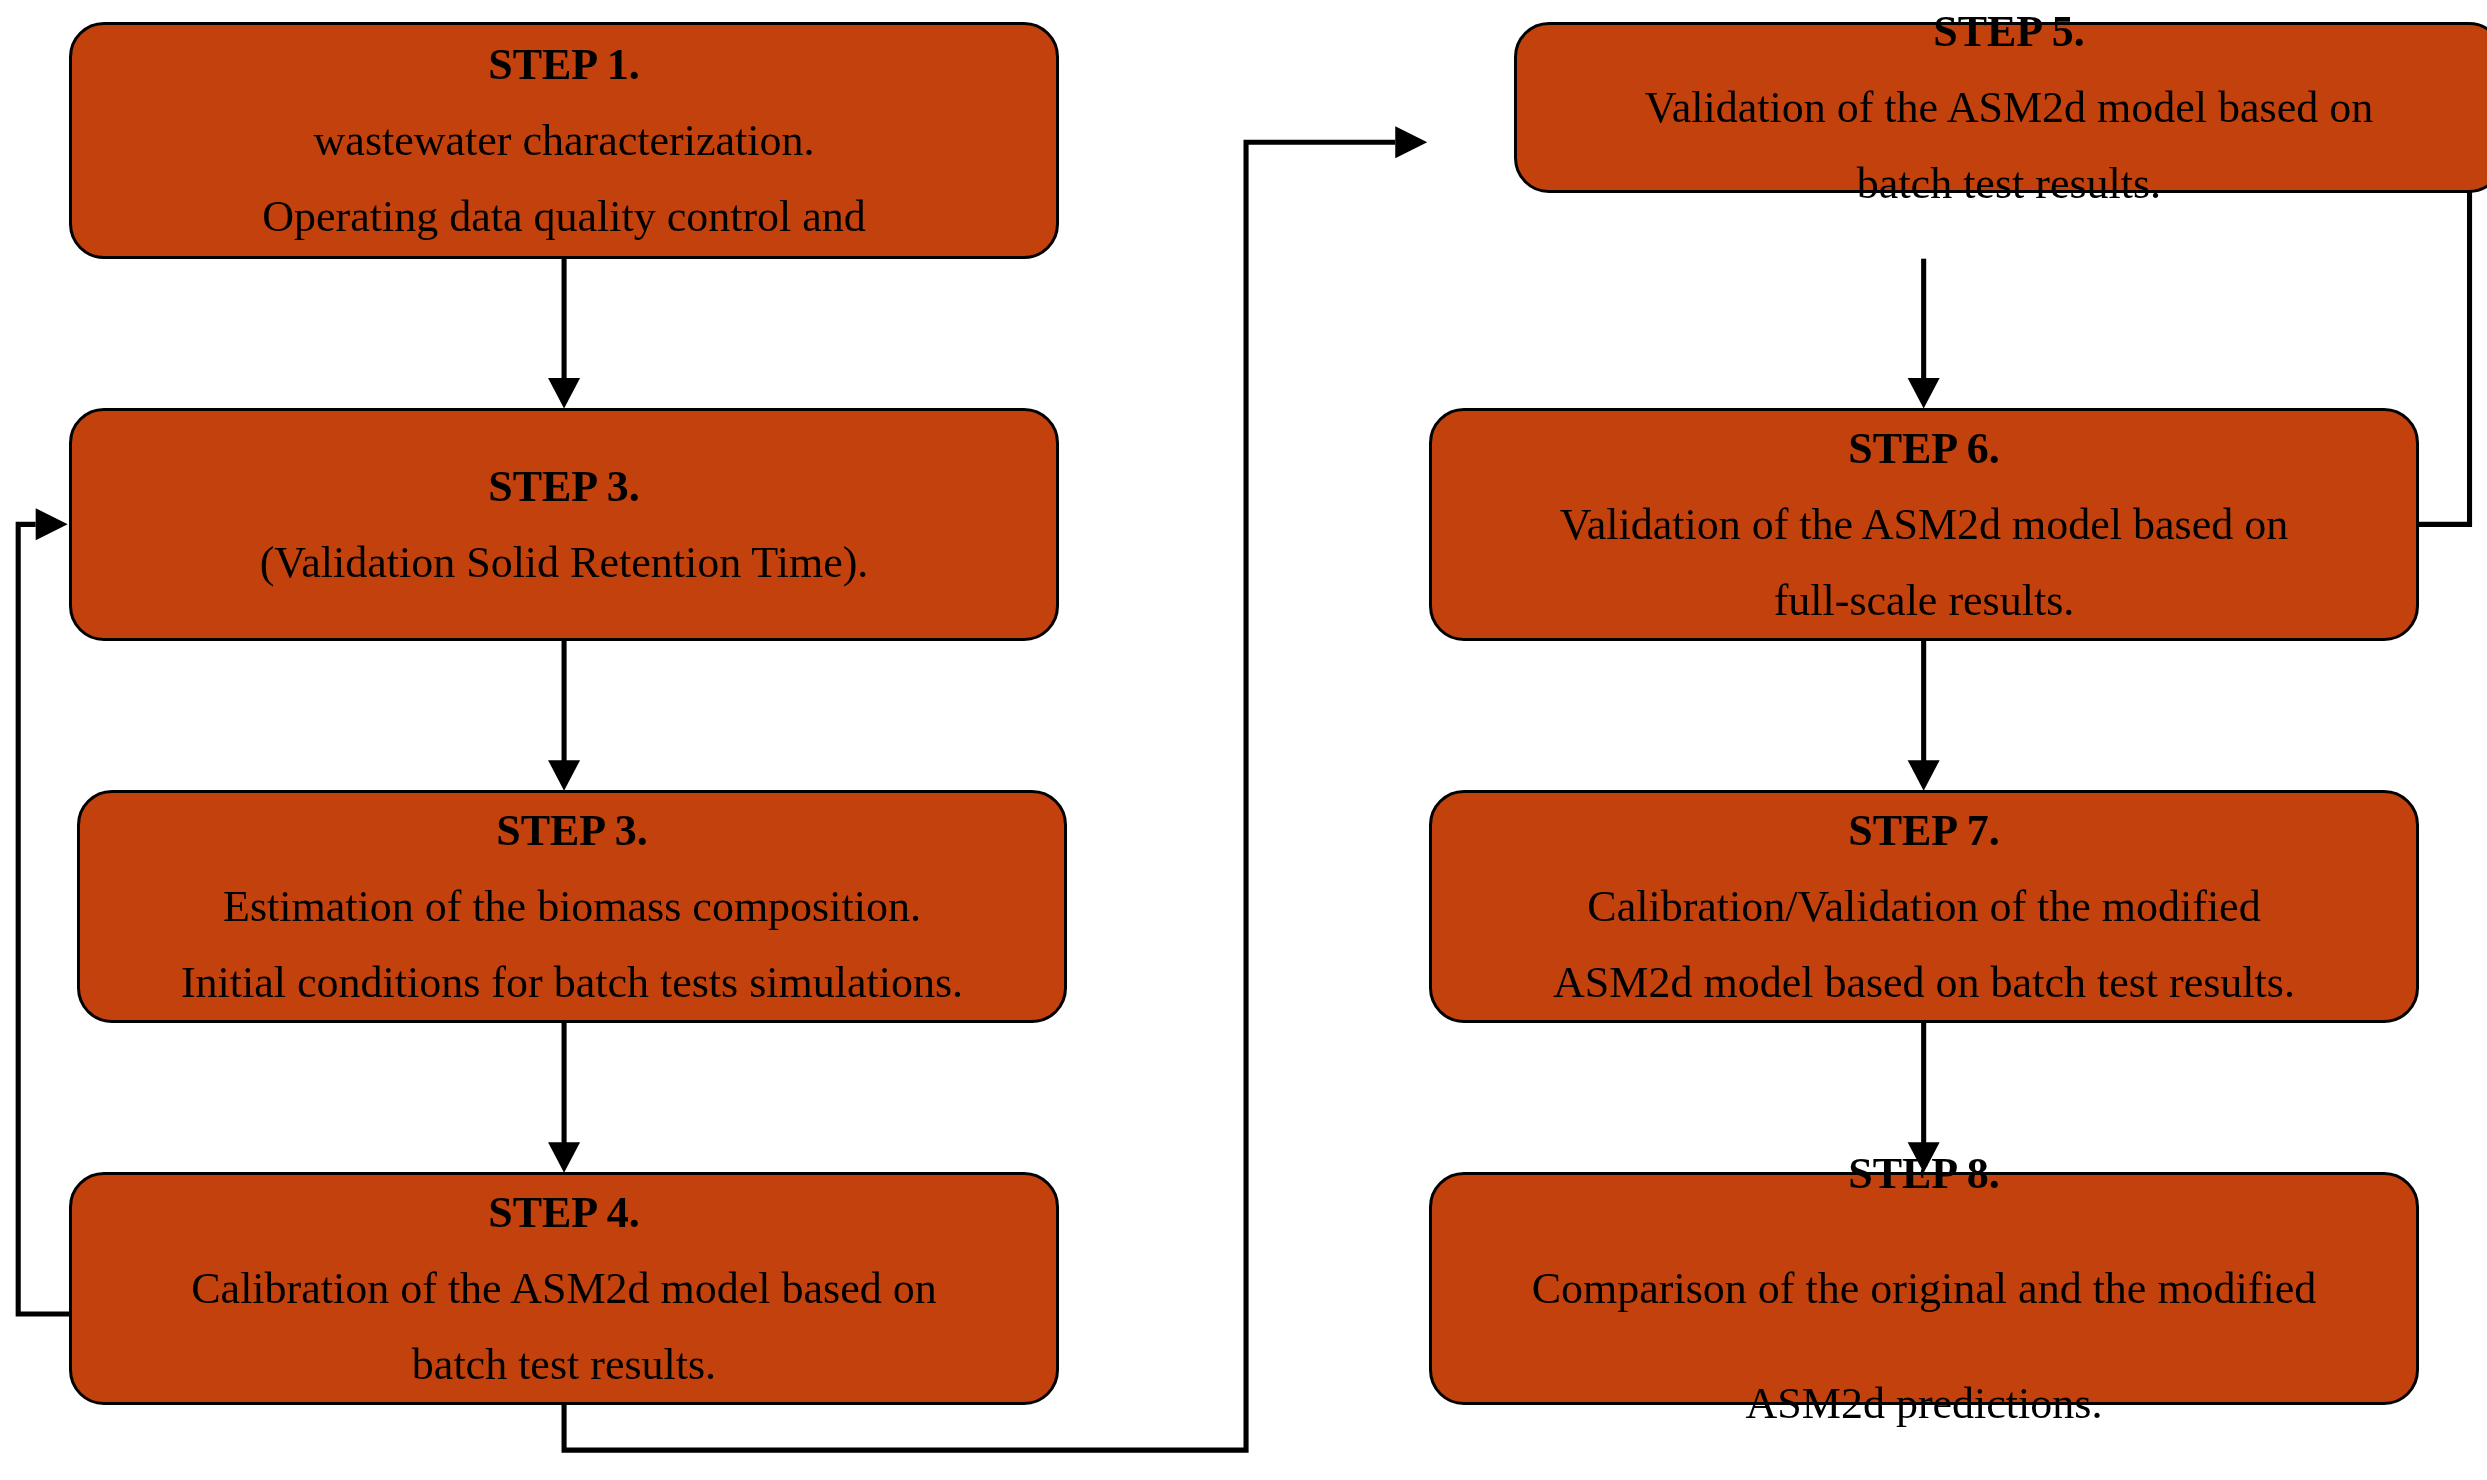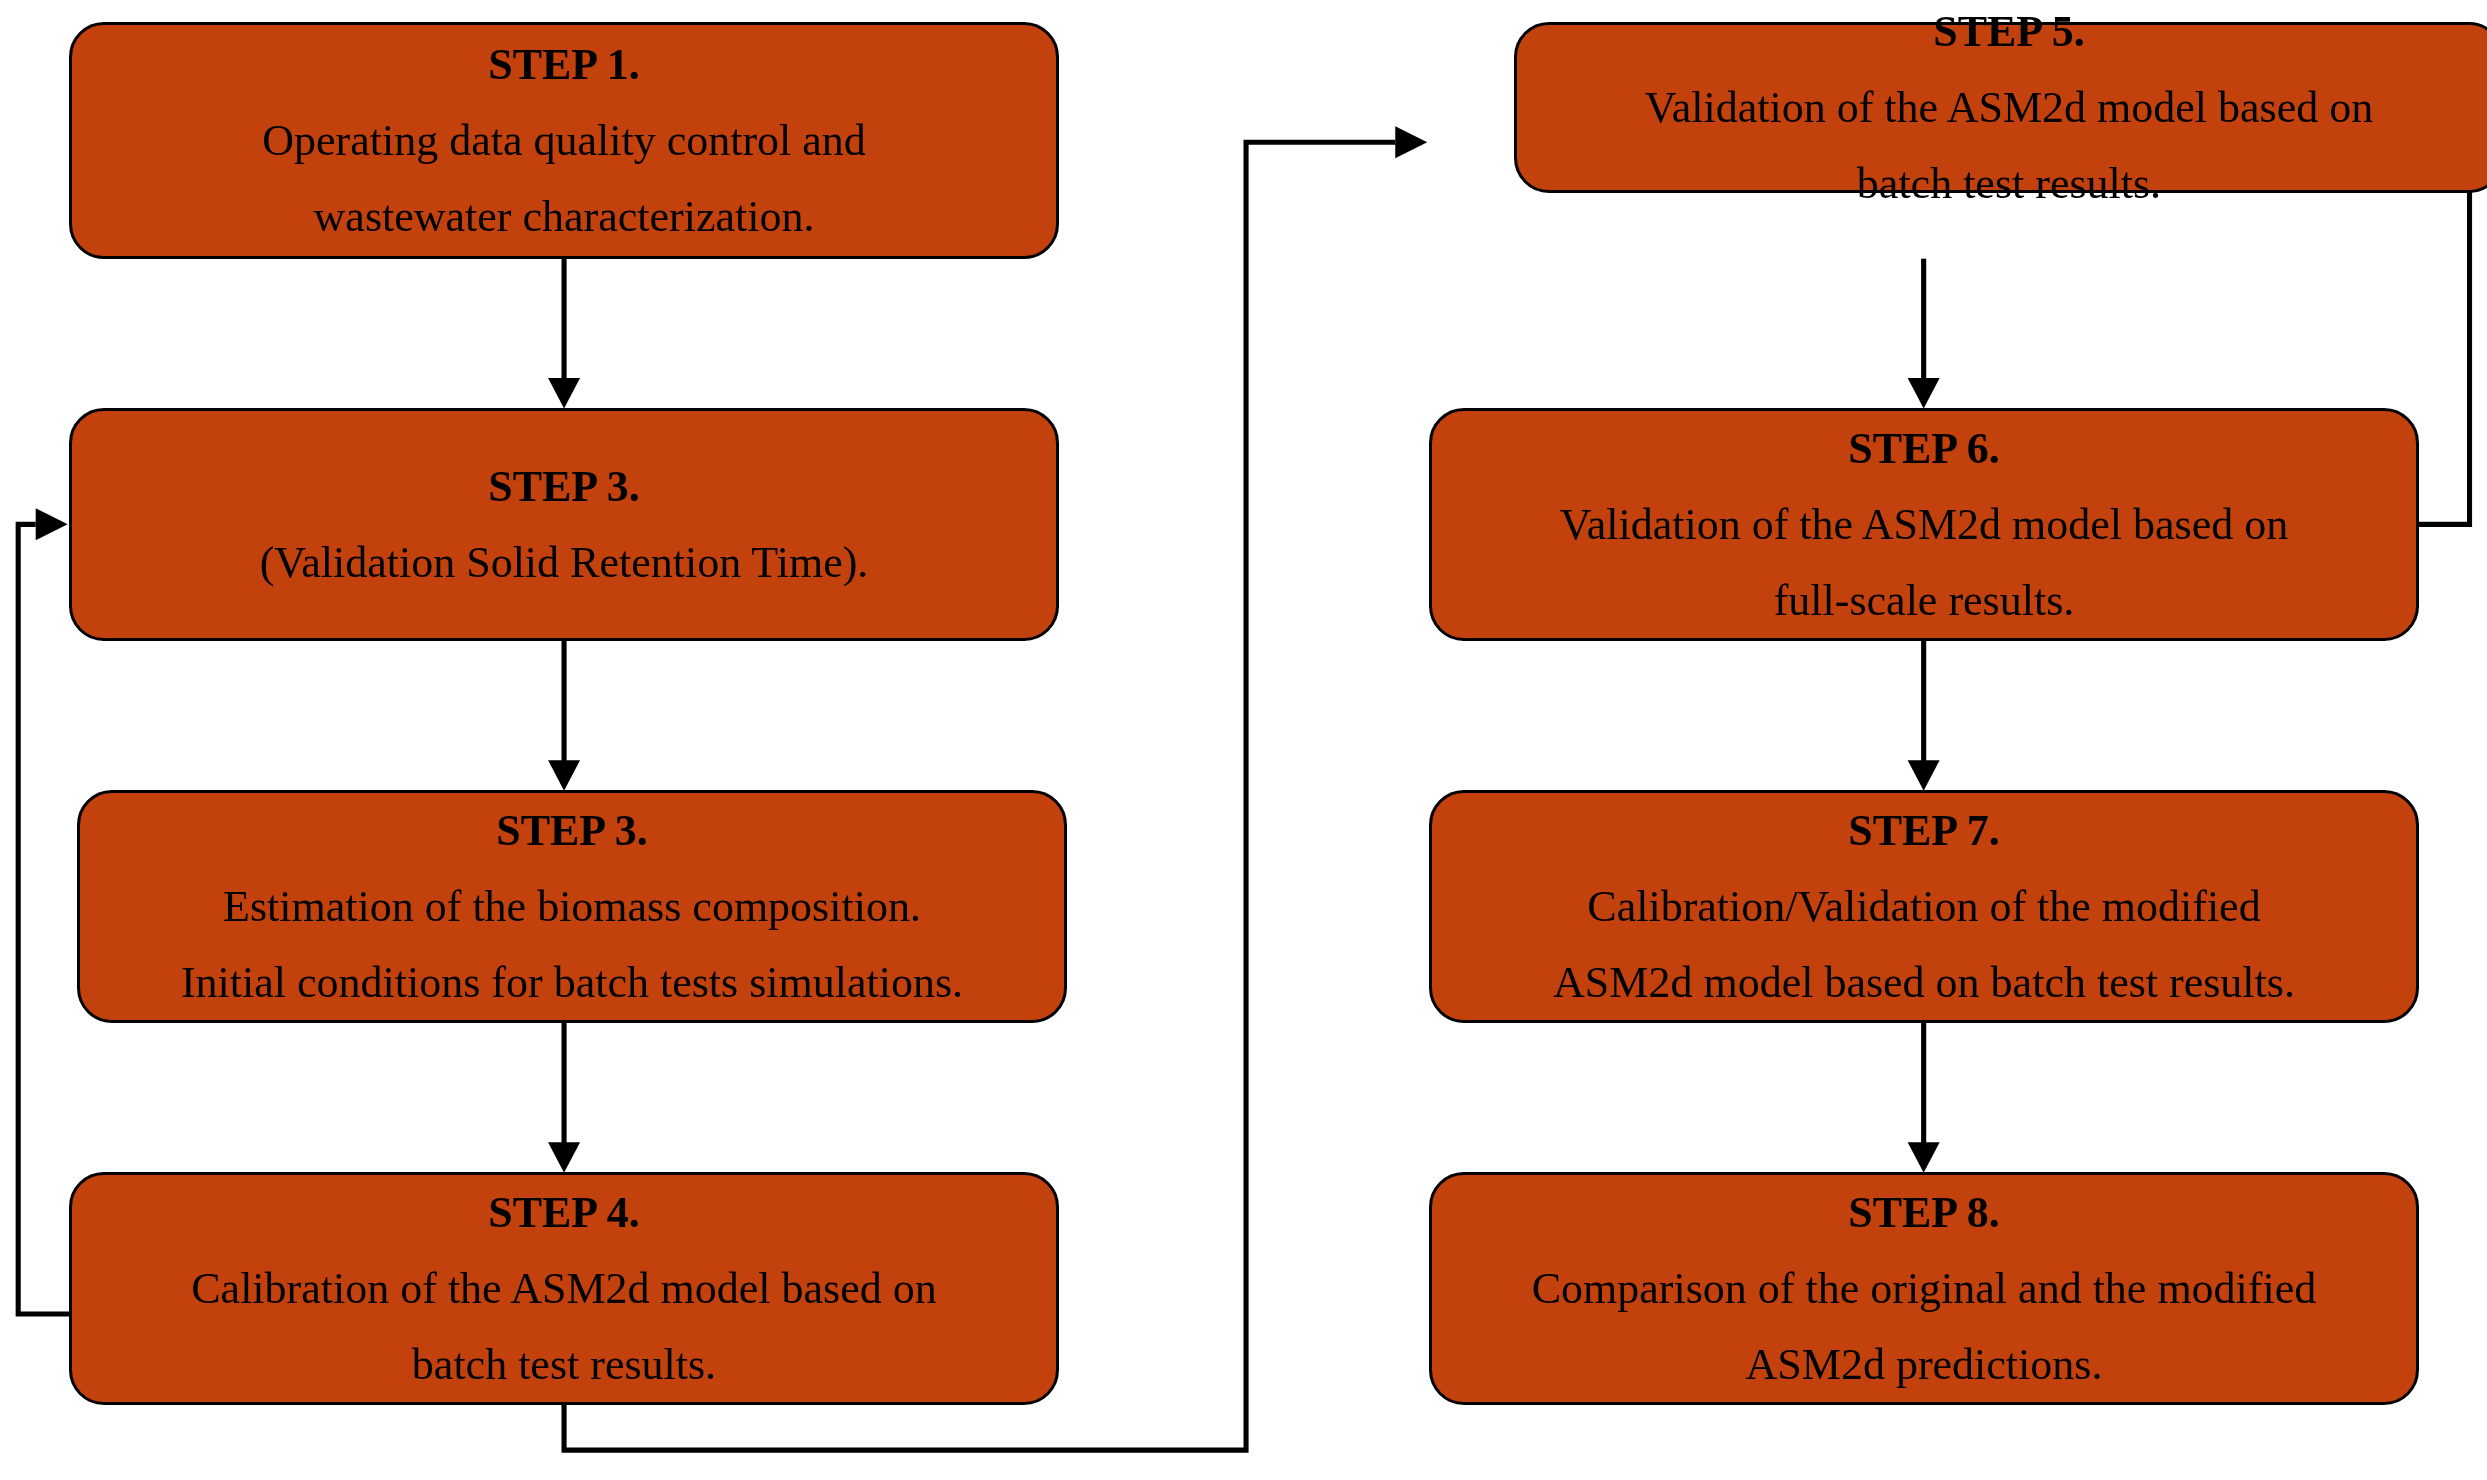--- a/index.html
+++ b/index.html
@@ -51,21 +51,21 @@
     white-space: nowrap;
   }
   
   .s1 { left: 69px;   top: 22px;   width: 990px; height: 237px; }
   .s2 { left: 69px;   top: 408px;  width: 990px; height: 233px; }
   .s3 { left: 77px;   top: 790px; width: 990px; height: 233px; }
   .s4 { left: 69px;   top: 1172px; width: 990px; height: 233px; }
   .s5 { left: 1514px; top: 22px;   width: 990px; height: 171px; }
   .s6 { left: 1429px; top: 408px;  width: 990px; height: 233px; }
   .s7 { left: 1429px; top: 790px; width: 990px; height: 233px; }
-  .s8 { left: 1429px; top: 1172px; width: 990px; height: 233px; }
+  .s8 { left: 1429px; top: 1172px; width: 990px; height: 233px; gap: 39px; }
 </style>
 </head>
 <body>
 
 <div class="canvas">
 
   <svg class="connectors" viewBox="0 0 3417 2034" xmlns="http://www.w3.org/2000/svg">
 
     <path d="M 775 355 V 521"></path>
     <polygon points="775,561 753,519 797,519"></polygon>
@@ -90,22 +90,22 @@
 
     <path d="M 775 1930 V 1992 H 1712 V 195 H 1917"></path>
     <polygon points="1961,195 1917,173 1917,217"></polygon>
 
     <path d="M 3323 720 H 3393 V 195 H 3369"></path>
     <polygon points="3325,195 3369,173 3369,217"></polygon>
   </svg>
 
   <div class="box s1">
     <div class="title">STEP 1.</div>
+    <div class="line">wastewater characterization.</div>
     <div class="line">Operating data quality control and</div>
-    <div class="line">wastewater characterization.</div>
   </div>
 
   <div class="box s2">
     <div class="title">STEP 3.</div>
     <div class="line">(Validation Solid Retention Time).</div>
   </div>
 
   <div class="box s3">
     <div class="title">STEP 3.</div>
     <div class="line">Estimation of the biomass composition.</div>

